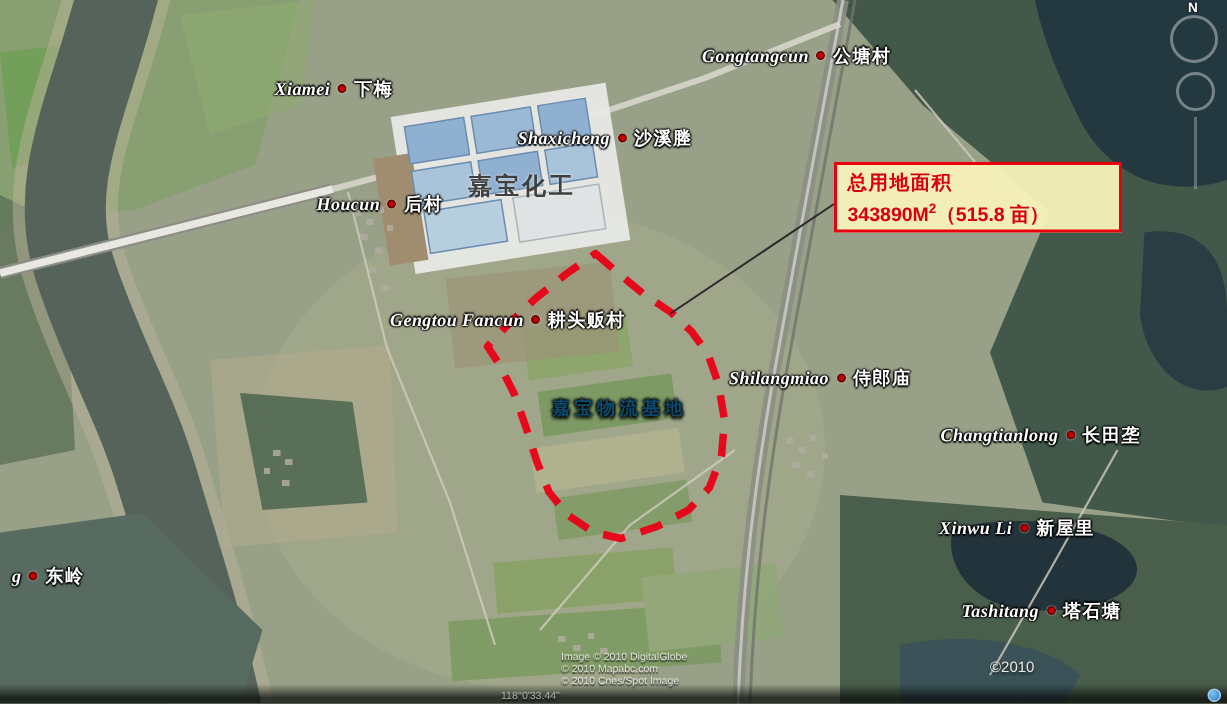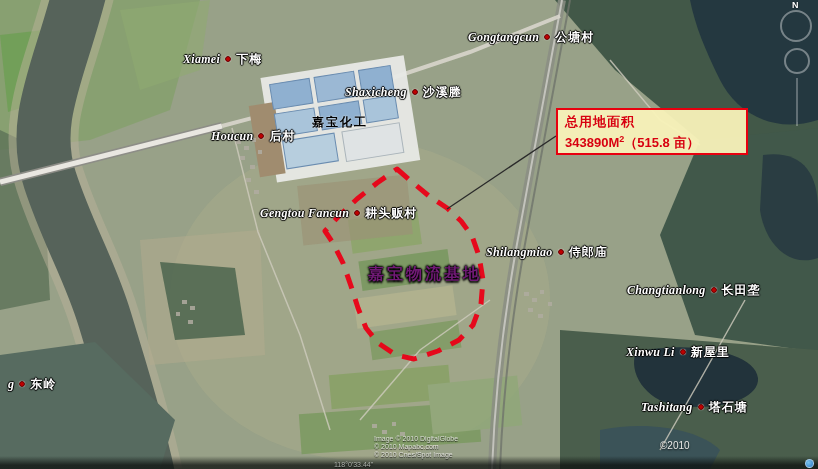--- a/index.html
+++ b/index.html
@@ -18,25 +18,25 @@
     text-shadow:-1px 0 1px #000, 1px 0 1px #000, 0 -1px 1px #000, 0 1px 1px #000;
   }
   .map-label .pinyin { font-family:"Liberation Serif", serif; font-style:italic; font-weight:bold; letter-spacing:.3px; }
   .map-label .cn { font-weight:bold; letter-spacing:1px; }
   .map-label .dot {
     display:inline-block; width:6px; height:6px; border-radius:50%;
     background:#c00000; border:1px solid #5a0000; margin:0 5px 1px 5px; vertical-align:middle;
     box-shadow:0 0 1px #fff;
   }
   .site-label-dark {
-    position:absolute; color:#000000; font-size:12px; font-weight:bold; letter-spacing:2px;
+    position:absolute; color:#404040; font-size:16px; font-weight:bold; letter-spacing:2px;
     text-shadow:0 0 2px rgba(255,255,255,.8); white-space:nowrap;
   }
   .site-label-big {
-    position:absolute; color:#701a75; font-size:16px; font-weight:bold; letter-spacing:3px;
+    position:absolute; color:#0c4a6e; font-size:12px; font-weight:bold; letter-spacing:3px;
     text-shadow:-1px 0 2px #000, 1px 0 2px #000, 0 -1px 2px #000, 0 2px 2px #000; white-space:nowrap;
   }
 
   
   .anno-box {
     position:absolute; left:556px; top:108px; width:192px; height:47px;
     background:rgba(248,242,185,.95); border:2px solid #e8000f;
     padding:3px 7px; color:#d80010;
   }
   .anno-title { font-size:13px; font-weight:bold; line-height:17px; letter-spacing:1px; }

